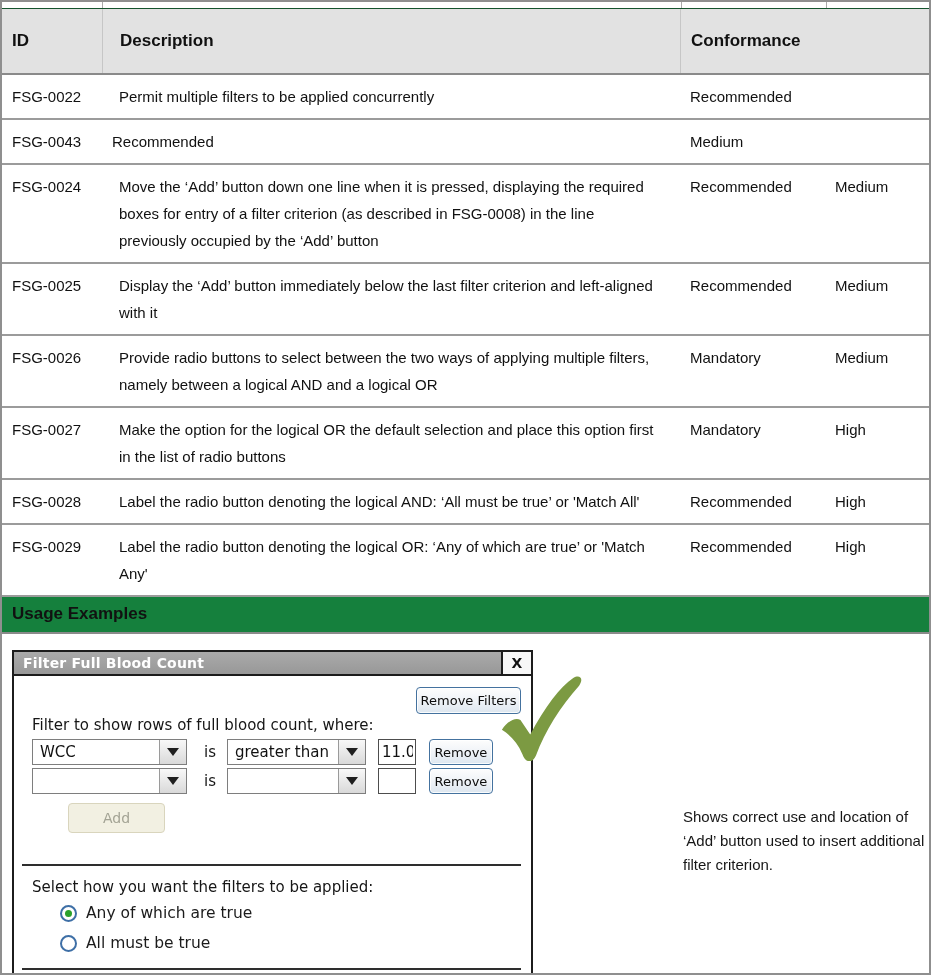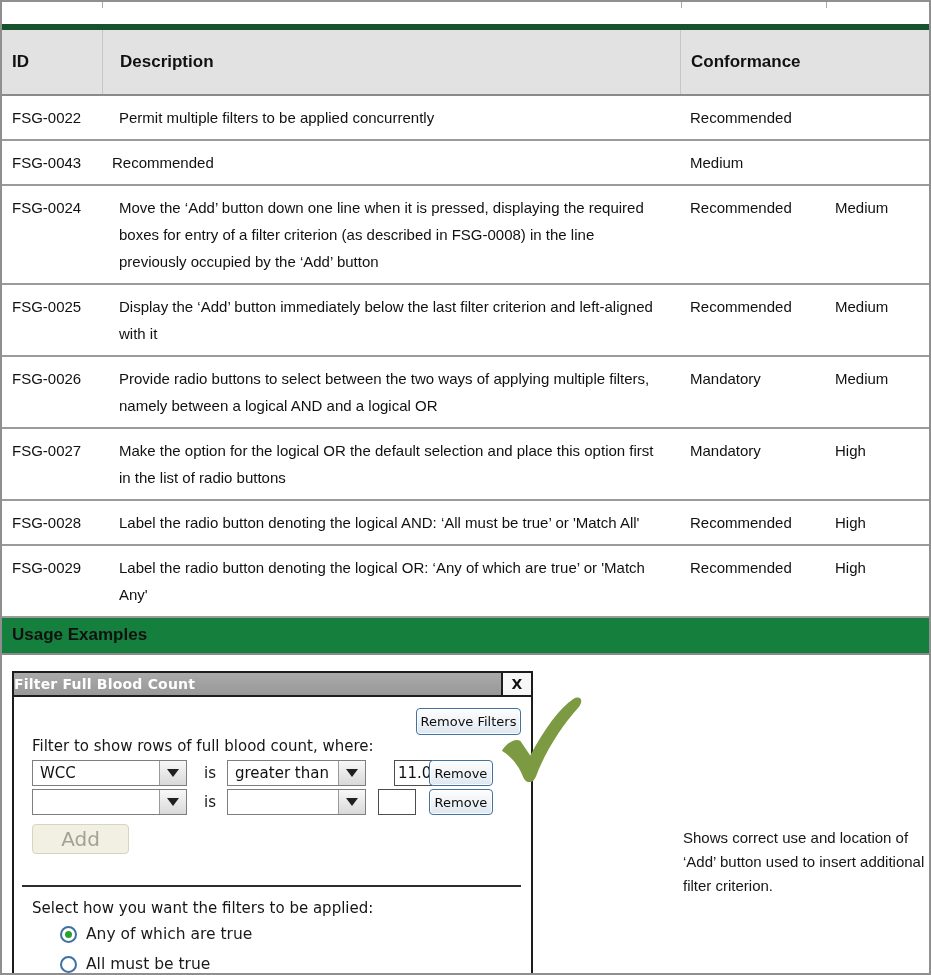--- a/index.html
+++ b/index.html
@@ -7,21 +7,21 @@
   .page {
     position:relative; width:931px; height:975px;
     border:2px solid #8f8f8f; background:#fff; overflow:hidden;
     font-family:"Liberation Sans", sans-serif; color:#111;
   }
   
   .sliver { position:relative; height:6px; background:#fff; }
   .sliver .tick { position:absolute; top:0; width:1px; height:6px; background:#aaa; }
 
   
-  .req-table { width:100%; border-top:6px solid #14532d;margin-top:16px; }
+  .req-table { width:100%; border-top:1px solid #14532d; }
   .t-row { display:grid; grid-template-columns:100px 578px 145px auto; border-bottom:2px solid #9b9b9b; background:#fff; }
   .t-head { background:#e2e2e2; border-bottom:2px solid #8a8a8a; }
   .t-head .cell { display:flex; align-items:center; font-weight:bold; font-size:17px; min-height:64px; line-height:1.25; }
   .t-head .cell + .cell { border-left:1px solid #c6c6c6; }
   .cell { padding:8px 14px 8px 10px; font-size:15px; line-height:27px; }
   .cell.desc { padding-left:17px; padding-right:20px; }
   .row-h38 .cell { min-height:38px; } .row-h36 .cell { min-height:36px; }
   .row-h84 .cell { min-height:84px; } .row-h60 .cell { min-height:60px; }
   .row-h62 .cell { min-height:62px; }
 
@@ -29,33 +29,33 @@
   .usage-band { background:#15803d; border-bottom:2px solid #8a8a8a; font-weight:bold; font-size:17px; padding:7px 10px 8px 10px; }
 
   .usage-area { position:relative; width:100%; height:406px; background:#fff; }
 
   
   .dialog { position:absolute; left:10px; top:16px; width:521px; height:374px;
     border:2px solid #1c1c1c; background:#fff; font-family:"DejaVu Sans", sans-serif; }
   .titlebar { position:absolute; left:0; top:0; right:0; height:24px;
     background:linear-gradient(#aaaaaa,#989898); border-bottom:2px solid #1c1c1c;
     display:flex; align-items:center; }
-  .titlebar .t-text { color:#fff; font-weight:bold; font-size:14px; letter-spacing:.2px; }
+  .titlebar .t-text { color:#fff; font-weight:bold; font-size:14px; padding-left:9px; letter-spacing:.2px; }
   .close-box { position:absolute; right:0; top:0; width:30px; height:22px;
     background:#f7f7f7; border-left:2px solid #1c1c1c; display:flex; align-items:center;
     justify-content:center; font-weight:bold; font-size:14px; color:#111; cursor:default; }
 
   .btn-blue { position:absolute; height:27px; border:1px solid #44729f; border-radius:4px;
     background:linear-gradient(#fdfdfd,#eef2f7 55%, #dde6ef);
     box-shadow:inset 0 0 0 1px rgba(255,255,255,.85);
     font-family:"DejaVu Sans", sans-serif; font-size:13px; color:#0c0c0c;
     display:flex; align-items:center; justify-content:center; }
   .btn-disabled { position:absolute; height:30px; border:1px solid #d9d5bd; border-radius:4px;
-    background:#f2f0e2; color:#a3a394; font-family:"DejaVu Sans", sans-serif; font-size:20px;
-    display:flex; align-items:center; justify-content:center; }
+    background:#f2f0e2; color:#a3a394; font-family:"DejaVu Sans", sans-serif; font-size:14px;
+    display:flex; align-items:center; justify-content:center;margin-left:36px; }
 
   .prompt { position:absolute; font-size:15px; color:#161616; }
 
   .combo { position:absolute; height:26px; border:1px solid #7e7e7e; background:#fff; }
   .combo .val { position:absolute; left:7px; top:3px; font-size:15px; color:#111; white-space:nowrap; }
   .combo .arrow-btn { position:absolute; right:0; top:0; bottom:0; width:27px;
     background:linear-gradient(#f8f8f8,#d9d9d9); border-left:1px solid #9a9a9a;
     display:flex; align-items:center; justify-content:center; }
   .combo .tri { width:0; height:0; border-left:6px solid transparent; border-right:6px solid transparent; border-top:8px solid #1f1f1f; }
 
@@ -163,21 +163,21 @@
             <span class="tri"></span>
           </span>
       </div>
       <span class="is-label" style="left:190px; top:91px;">is</span>
       <div class="combo" style="left:213px; top:87px; width:139px;">
         <span class="val">greater than</span>
         <span class="arrow-btn">
             <span class="tri"></span>
           </span>
       </div>
-      <input class="val-input" style="left: 364px; top: 87px; margin-left: 16px;" value="11.0">
+      <input class="val-input" style="left: 364px; top: 87px;" value="11.0">
       <div class="btn-blue" style="left:415px; top:87px; width:64px; height:26px;">Remove</div>
 
       <div class="combo" style="left:18px; top:116px; width:155px;">
         <span class="val"></span>
         <span class="arrow-btn">
             <span class="tri"></span>
           </span>
       </div>
       <span class="is-label" style="left:190px; top:120px;">is</span>
       <div class="combo" style="left:213px; top:116px; width:139px;">

